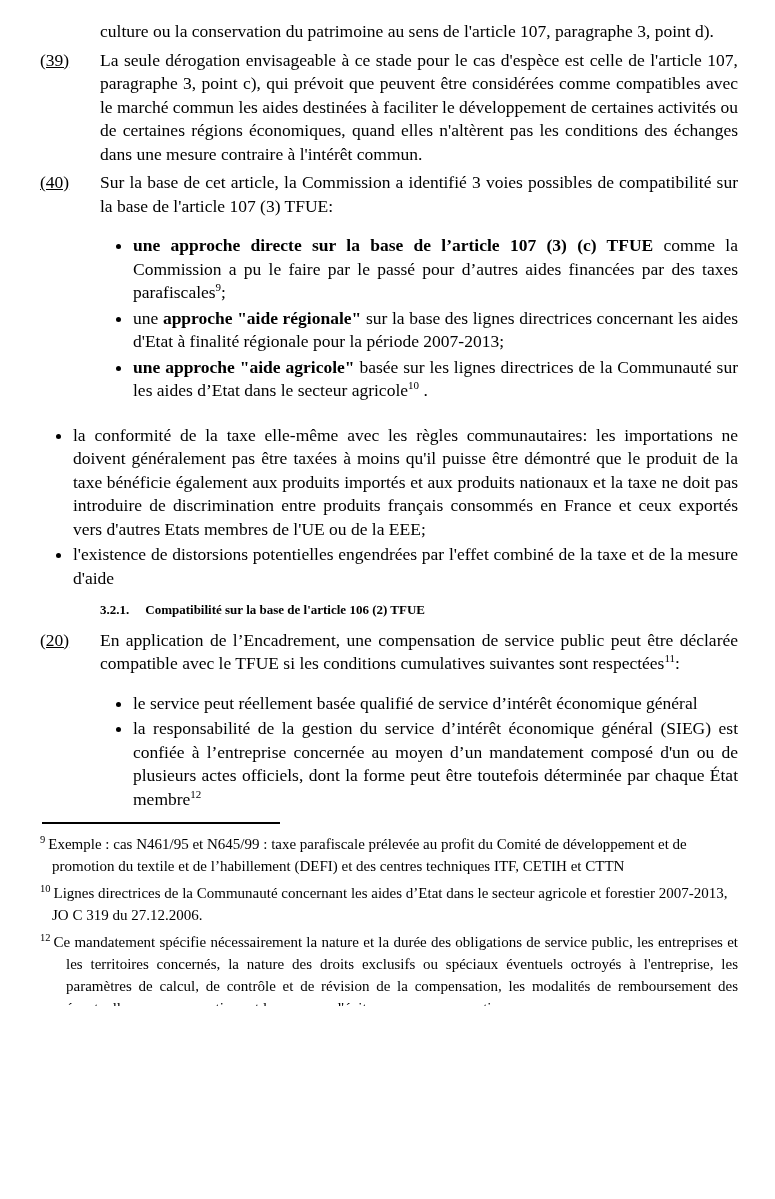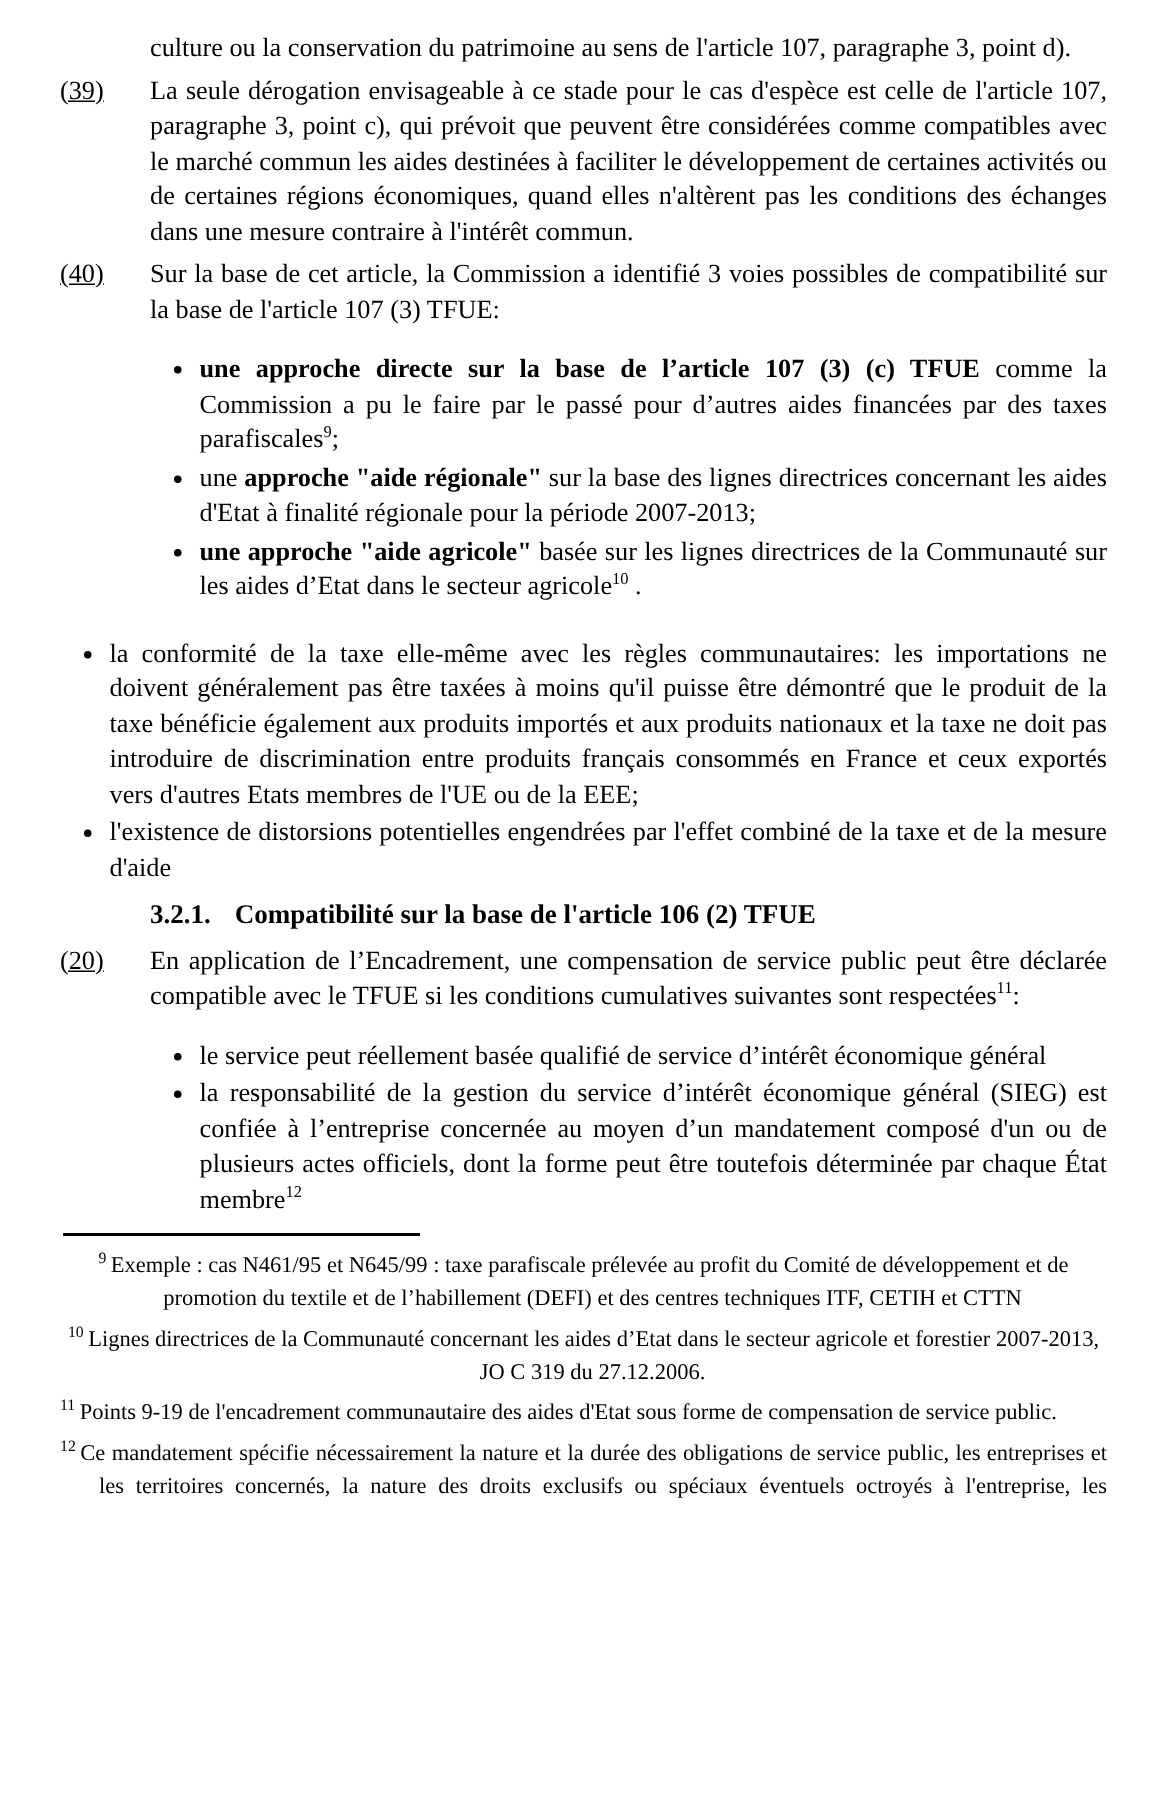--- a/index.html
+++ b/index.html
@@ -20,28 +20,28 @@
     width: 698px;
     font-size: 17.5px;
     line-height: 23.5px;
   }
   .para { display: flex; margin-top: 5px; }
   .para.first { margin-top: 0; }
   .pnum { width: 60px; flex: 0 0 60px; text-decoration: underline; }
   .pbody { flex: 1 1 auto; text-align: justify; }
   ul.bullets { margin: 16px 0 0 0; padding-left: 33px; list-style: disc; }
   ul.bullets li { margin-top: 2px; text-align: justify; }
-  .heading { margin: 8px 0 7px 60px; font-weight: bold; font-size: 18px; }
+  .heading { margin: 8px 0 7px 60px; font-weight: bold; font-size: 13px; }
   .heading .hnum { display: inline-block; margin-right: 16px; }
   sup.fnref { font-size: 11px; line-height: 0; vertical-align: super; }
   .footnotes { margin-top: 11px; font-size: 15px; line-height: 22px; }
   .fn-sep { width: 238px; border-top: 2px solid #000; margin: 0 0 9px 2px; }
   .fn { margin-top: 5px; }
   .fn sup { font-size: 10.5px; line-height: 0; vertical-align: super; margin-right: 3px; }
-  .fn.hang12 { padding-left: 12px; text-indent: -12px; text-align: center; }
+  .fn.hang12 { padding-left: 12px; text-indent: -12px; }
   .fn.flush { padding-left: 0; text-indent: 0; }
   .fn.hang26 { padding-left: 26px; text-indent: -26px; text-align: justify; }
   .page-number {
     position: absolute;
     left: 0; right: 0;
     top: 1164px;
     text-align: center;
     font-size: 17px;
   }
 </style>
@@ -94,20 +94,19 @@
           <li><span>le service peut réellement basée qualifié de service d’intérêt économique général</span></li>
           <li><span>la responsabilité de la gestion du service d’intérêt économique général (SIEG) est confiée à l’entreprise concernée au moyen d’un mandatement composé d'un ou de plusieurs actes officiels, dont la forme peut être toutefois déterminée par chaque État membre</span><sup class="fnref">12</sup></li>
         </ul>
       </div>
     </div>
 
     <div class="footnotes">
       <div class="fn-sep"></div>
       <div class="fn hang12"><sup>9</sup><span>Exemple : cas N461/95 et N645/99 : taxe parafiscale prélevée au profit du Comité de développement et de promotion du textile et de l’habillement (DEFI) et des centres techniques ITF, CETIH et CTTN</span></div>
       <div class="fn hang12"><sup>10</sup><span>Lignes directrices de la Communauté concernant les aides d’Etat dans le secteur agricole et forestier 2007-2013, JO C 319 du 27.12.2006.</span></div>
-      <div class="fn flush"><sup>11</sup><span>Points 9-19 de l'encadrement communautaire des aides d'Etat sous forme de compensation de service public.</span></div>
       <div class="fn hang26"><sup>12</sup><span>Ce mandatement spécifie nécessairement la nature et la durée des obligations de service public, les entreprises et les territoires concernés, la nature des droits exclusifs ou spéciaux éventuels octroyés à l'entreprise, les paramètres de calcul, de contrôle et de révision de la compensation, les modalités de remboursement des éventuelles surcompensations et les moyens d'éviter ces surcompensations.</span></div>
     </div>
 
   </div>
 
   <div class="page-number">8</div>
 </div>
 
 </body></html>

